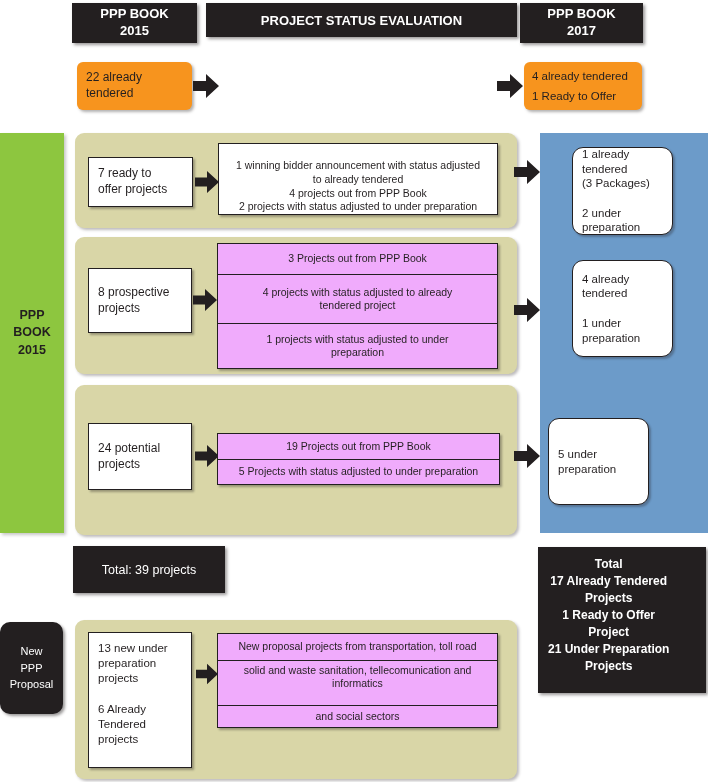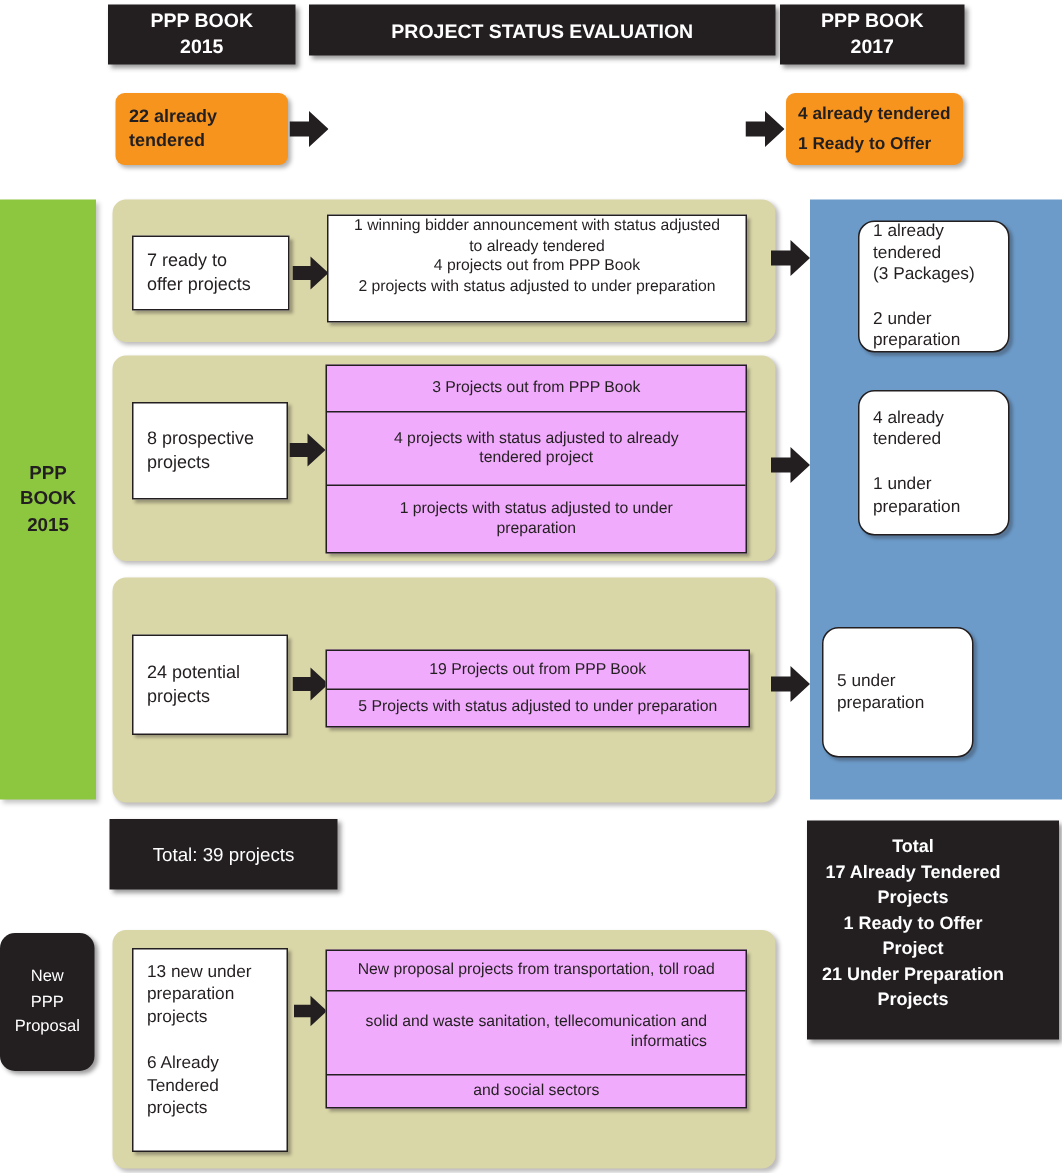--- a/index.html
+++ b/index.html
@@ -11,21 +11,21 @@
   .bindtxt{white-space:pre-line;}
   
   .blackbox{
     background:#231F20;color:#ffffff;font-weight:bold;
     display:flex;align-items:center;justify-content:center;text-align:center;
     box-shadow:2px 2px 3px rgba(35,31,32,0.45);
   }
   
   .orangebox{
     background:#F7941E;border-radius:6px;color:#231F20;
-    display:flex;box-shadow:2px 2px 3px rgba(35,31,32,0.35);font-weight:bold;
+    display:flex;box-shadow:2px 2px 3px rgba(35,31,32,0.35);
   }
   
   .beigepanel{
     background:#D9D6A7;border-radius:9px;
     box-shadow:2px 2px 3px rgba(35,31,32,0.30);
   }
   
   .whitebox{
     background:#ffffff;border:1.6px solid #231F20;
     box-shadow:2px 2px 2px rgba(35,31,32,0.35);
@@ -102,21 +102,21 @@
   <div class="abs beigepanel" style="left:75px;top:133px;width:442px;height:95px;"></div>
   <div class="abs whitebox srcbox" style="left:88px;top:157px;width:105px;height:50px;">
     <span class="bindtxt">7 ready to
 offer projects</span>
   </div>
   <div class="abs arrow" style="left:195px;top:170px;">
     <svg width="24" height="24" viewBox="0 0 26 24">
         <path d="M0 7 H13 V0 L26 12 L13 24 V17 H0 Z"></path>
       </svg>
   </div>
-  <div class="abs whitebox" style="left:218px;top:143px;width:280px;height:72px;align-items:flex-start;justify-content:center;">
+  <div class="abs whitebox" style="left:218px;top:143px;width:280px;height:72px;align-items:flex-end;justify-content:center;">
     <span class="bindtxt evaltxt">1 winning bidder announcement with status adjusted
 to already tendered
 4 projects out from PPP Book
 2 projects with status adjusted to under preparation</span>
   </div>
   <div class="abs arrow" style="left:514px;top:160px;">
     <svg width="26" height="24" viewBox="0 0 26 24">
         <path d="M0 7 H13 V0 L26 12 L13 24 V17 H0 Z"></path>
       </svg>
   </div>
@@ -223,21 +223,21 @@
   </div>
   <div class="abs arrow" style="left:196px;top:660px;">
     <svg width="22" height="28" viewBox="0 0 26 24">
         <path d="M0 7 H13 V0 L26 12 L13 24 V17 H0 Z"></path>
       </svg>
   </div>
   <div class="abs stack" style="left:217px;top:633px;width:281px;">
     <div class="cell" style="height:24px;">
       <span class="bindtxt">New proposal projects from transportation, toll road</span>
     </div>
-    <div class="cell" style="height:40px;align-items:flex-start;padding-top:14px;text-align:right;">
+    <div class="cell" style="height:40px;align-items:flex-start;padding-top:3px;">
       <span class="bindtxt">solid and waste sanitation, tellecomunication and
 informatics</span>
     </div>
     <div class="cell" style="height:19px;">
       <span class="bindtxt">and social sectors</span>
     </div>
   </div>
 
 </div>
 

